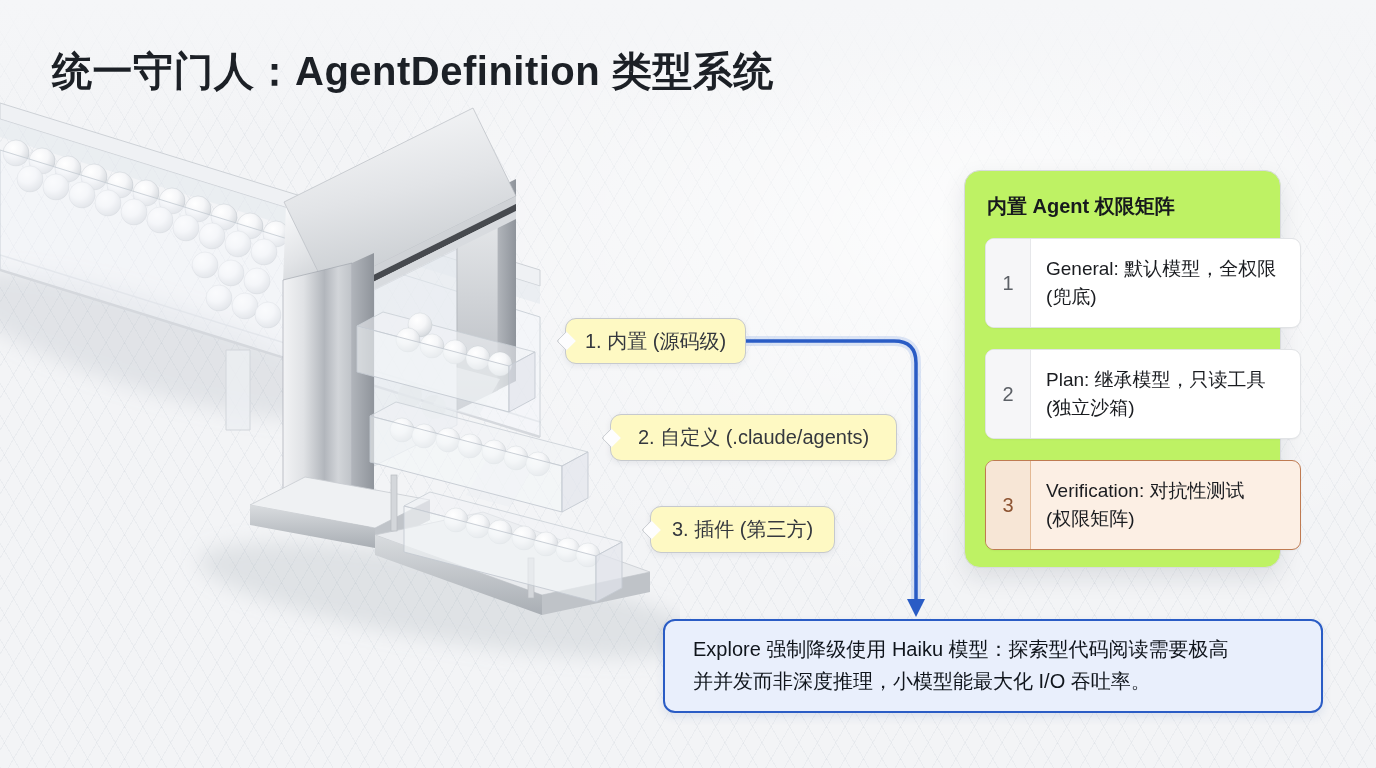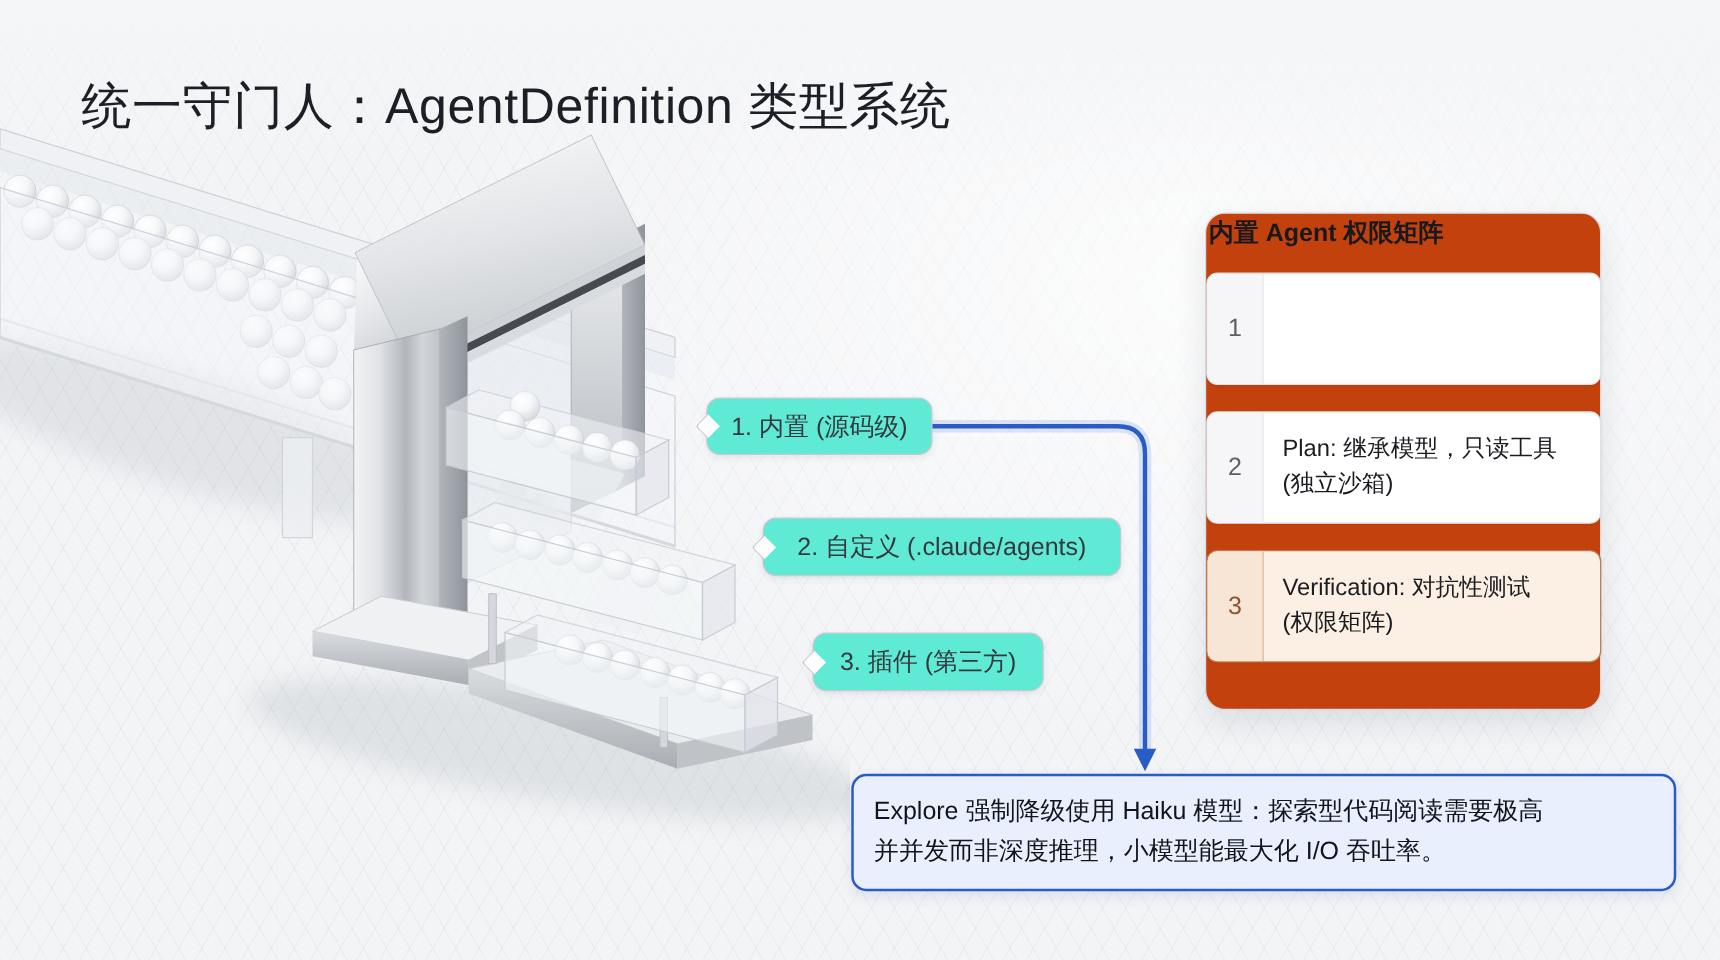--- a/index.html
+++ b/index.html
@@ -8,45 +8,46 @@
     font-family:"Liberation Sans",sans-serif;
     background-color:#f3f4f6;
     background-image:
       linear-gradient(180deg,#f5f6f8 0%, rgba(245,246,248,0) 18%),
       radial-gradient(900px 520px at 70% 30%, rgba(255,255,255,.75), rgba(255,255,255,0) 70%),
       repeating-linear-gradient(60deg, rgba(176,186,198,.13) 0 1px, rgba(0,0,0,0) 1px 16px),
       repeating-linear-gradient(-60deg, rgba(176,186,198,.13) 0 1px, rgba(0,0,0,0) 1px 16px);
   }
   .stage{position:relative;width:1376px;height:768px;}
   .title{
-    position:absolute;left:52px;top:44px;margin:13px;
-    font-size:40px;font-weight:400;color:#1c2026;letter-spacing:.5px;white-space:nowrap;
+    position:absolute;left:52px;top:44px;margin:0;
+    font-size:40px;font-weight:700;color:#1c2026;letter-spacing:.5px;white-space:nowrap;
   }
   .illus{position:absolute;left:0;top:95px;width:680px;height:660px;}
 
   .bubble{
     position:absolute;box-sizing:border-box;
-    background:#5eead4;border:1.5px solid #c6c9ce;border-radius:11px;
+    background:#fef9c3;border:1.5px solid #c6c9ce;border-radius:11px;
     display:flex;align-items:center;justify-content:center;
     font-size:20px;color:#35383e;white-space:nowrap;
     box-shadow:0 2px 6px rgba(30,40,60,.08);
   }
   .bubble .tail{
     position:absolute;left:-7.5px;top:50%;width:13px;height:13px;background:#fdfdfe;
     border-left:1.5px solid #c6c9ce;border-bottom:1.5px solid #c6c9ce;
     transform:translateY(-50%) rotate(45deg);border-bottom-left-radius:3px;
   }
   .bubble1{left:565px;top:318px;width:181px;height:46px;}
   .bubble2{left:610px;top:414px;width:287px;height:47px;align-items:center;}
   .bubble3{left:650px;top:506px;width:185px;height:47px;text-align:center;}
 
   .panel{
     position:absolute;left:964px;top:170px;width:317px;height:398px;box-sizing:border-box;
-    background:#c2410c;border:1px solid #d8dade;border-radius:16px;
+    background:#bef264;border:1px solid #d8dade;border-radius:16px;
     box-shadow:0 10px 24px rgba(20,30,50,.10);
+    padding:20px;
   }
   .panel-title{font-size:20px;font-weight:700;color:#17191d;margin:2px 0 18px 2px;}
   .mrow{
     display:flex;box-sizing:border-box;width:316px;height:90px;
     background:#ffffff;border:1px solid #e1e3e6;border-radius:9px;
     margin-bottom:21px;overflow:hidden;box-shadow:0 1px 2px rgba(0,0,0,.04);
   }
   .mrow:last-child{margin-bottom:0;}
   .mnum{
     flex:0 0 44px;display:flex;align-items:center;justify-content:center;
@@ -56,22 +57,22 @@
   .mtext{
     flex:1;display:flex;align-items:center;padding:10px 12px 10px 15px;
     font-size:19px;color:#1a1c20;line-height:1.5;white-space:pre-line;
   }
   .mrow.highlight{background:#fcefe4;border:1.5px solid #bf7b52;}
   .mrow.highlight .mnum{background:#f7e6d6;border-right:1px solid #e3b893;color:#8d5331;}
 
   .note{
     position:absolute;left:663px;top:619px;width:660px;height:94px;box-sizing:border-box;
     background:#e9effc;border:2px solid #2a5cc5;border-radius:12px;
-    padding:13px 16px;font-size:20px;line-height:1.58;color:#10151c;
-    white-space:pre-line;box-shadow:0 4px 10px rgba(40,80,160,.10);margin-left:18px;
+    padding:13px 28px;font-size:20px;line-height:1.58;color:#10151c;
+    white-space:pre-line;box-shadow:0 4px 10px rgba(40,80,160,.10);
   }
   .arrow-layer{position:absolute;left:0;top:0;width:1376px;height:768px;pointer-events:none;}
 </style>
 </head>
 <body>
 
 <div class="stage">
 
   <h1 class="title">统一守门人：AgentDefinition 类型系统</h1>
 
@@ -244,20 +245,22 @@
   </div>
   <div class="bubble bubble3">
     <span class="tail"></span>
     <span>3. 插件 (第三方)</span>
   </div>
 
   <div class="panel">
     <div class="panel-title">内置 Agent 权限矩阵</div>
     <div class="mrow">
       <div class="mnum">1</div>
+      <div class="mtext">General: 默认模型，全权限
+(兜底)</div>
     </div>
     <div class="mrow">
       <div class="mnum">2</div>
       <div class="mtext">Plan: 继承模型，只读工具
 (独立沙箱)</div>
     </div>
     <div class="mrow highlight">
       <div class="mnum">3</div>
       <div class="mtext">Verification: 对抗性测试
 (权限矩阵)</div>

